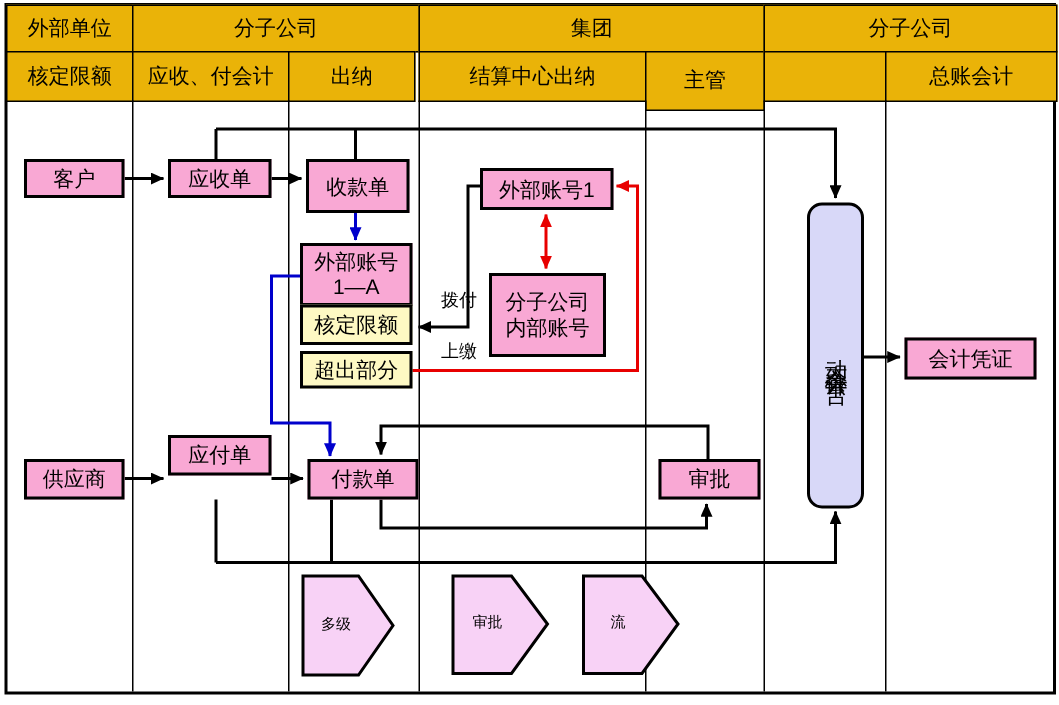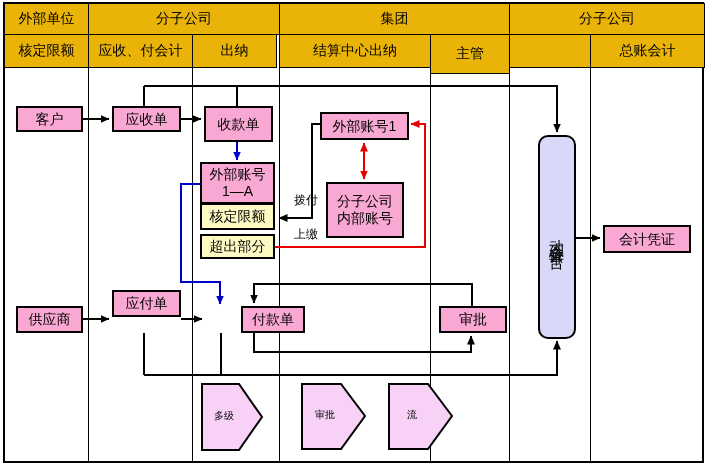--- a/index.html
+++ b/index.html
@@ -132,21 +132,21 @@
 1—A</span></div>
   <div class="abs node green" style="left:200px;top:203px;width:75px;height:27px;"><span>核定限额</span></div>
   <div class="abs node salmon" style="left:200px;top:234px;width:75px;height:25px;"><span>超出部分</span></div>
 
   <div class="abs node" style="left:320px;top:112px;width:89px;height:28px;"><span>外部账号1</span></div>
   <div class="abs node" style="left:326px;top:182px;width:78px;height:56px;"><span>分子公司
 内部账号</span></div>
 
   <div class="abs node" style="left:16px;top:306px;width:67px;height:27px;"><span>供应商</span></div>
   <div class="abs node" style="left:112px;top:290px;width:69px;height:27px;"><span>应付单</span></div>
-  <div class="abs node" style="left:205px;top:306px;width:64px;height:27px;margin-left:36px;"><span>付款单</span></div>
+  <div class="abs node" style="left:205px;top:306px;width:74px;height:27px;"><span>付款单</span></div>
   <div class="abs node" style="left:439px;top:306px;width:68px;height:27px;"><span>审批</span></div>
 
   <div class="abs node platform" style="left:538px;top:135px;width:38px;height:204px;"><span>动态会计平台</span></div>
   <div class="abs node" style="left:603px;top:225px;width:88px;height:28px;"><span>会计凭证</span></div>
 
   <div class="abs edge-label" style="left:282px;top:193px;">拨付</div>
   <div class="abs edge-label" style="left:282px;top:227px;">上缴</div>
 
   <div class="abs pent-label" style="left:203px;top:406px;width:42px;height:20px;">
       <span>多级</span>

